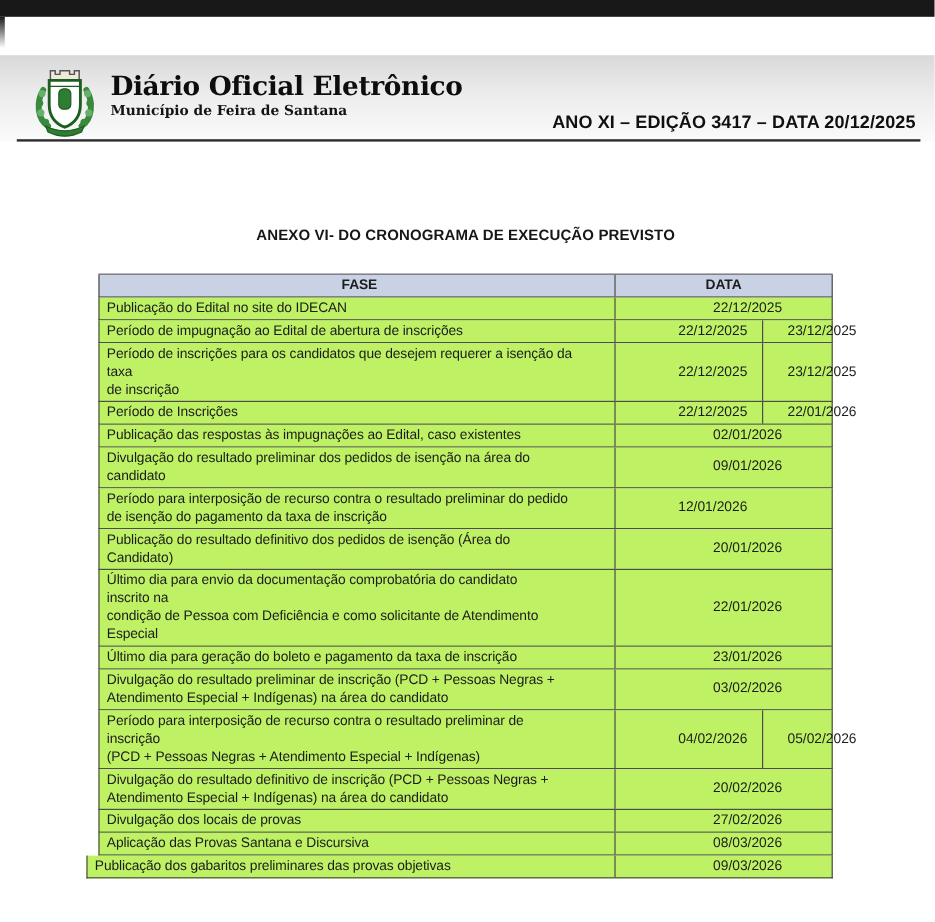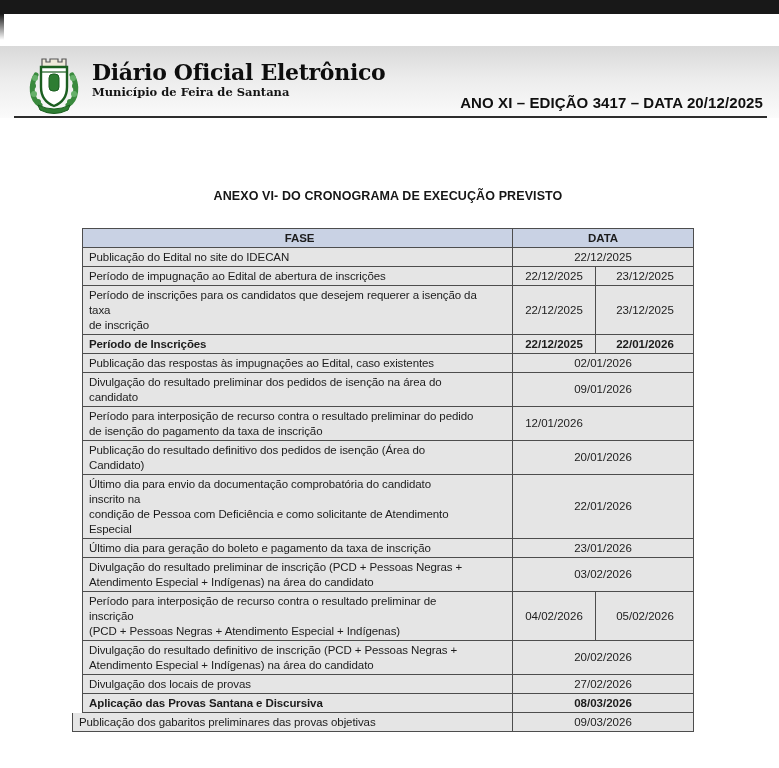--- a/index.html
+++ b/index.html
@@ -25,26 +25,26 @@
   .mast-rule{position:absolute;left:14px;right:12px;bottom:0;height:2px;background:#2d2d2d;}
 
   
   .doc-title{position:absolute;left:82px;top:189px;width:612px;text-align:center;
              font-weight:bold;font-size:12.5px;letter-spacing:0.1px;color:#161616;}
 
   
   .cron-table{position:absolute;left:82px;top:228px;width:612px;font-size:11.5px;
               line-height:15px;border-top:1px solid #4d4d4d;box-sizing:border-box;}
   .t-row{display:flex;border-left:1px solid #4d4d4d;border-right:1px solid #4d4d4d;
-         border-bottom:1px solid #4d4d4d;box-sizing:border-box;background:#e5e5e5;}
-  .t-row.bold{font-weight:bold;}
+         border-bottom:1px solid #4d4d4d;box-sizing:border-box;background:#bef264;}
+  .t-row.bold{font-weight:normal;}
   .t-row.offset{margin-left:-10px;width:calc(100% + 10px);}
   .t-head{font-weight:bold;}
   .t-head .td{justify-content:center;text-align:center;padding-left:0;}
-  .td{box-sizing:border-box;}
+  .td{box-sizing:border-box;padding-left:40px;}
   .td.fase{flex:1;padding:2px 2px 1px 6px;white-space:pre-line;letter-spacing:-0.1px;
            display:flex;flex-direction:column;justify-content:center;}
   .td.dates{width:181px;border-left:1px solid #4d4d4d;display:flex;align-items:stretch;
             text-align:center;}
   .date-cell{display:flex;align-items:center;justify-content:center;flex:0 0 auto;
              width:100%;padding:1px 0;box-sizing:border-box;}
   .dates.split .date-cell:nth-child(1){width:82px;}
   .dates.split .date-cell:nth-child(2){width:99px;border-left:1px solid #4d4d4d;}
 </style>
 </head>

